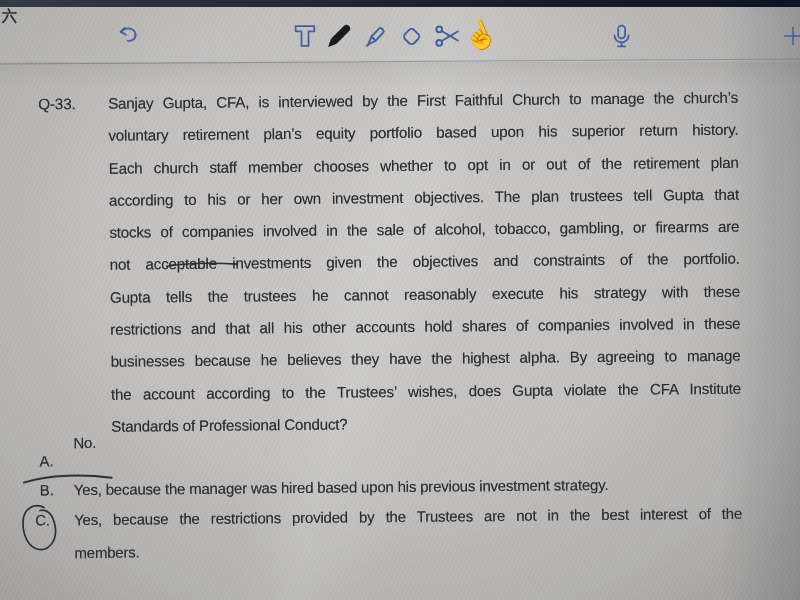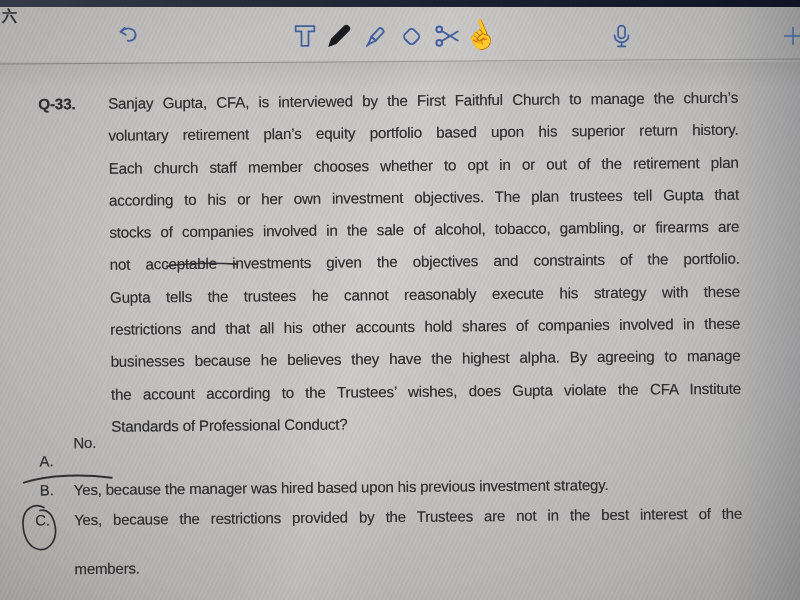--- a/index.html
+++ b/index.html
@@ -21,21 +21,21 @@
   .tool{position:absolute;top:6px;width:30px;height:32px;display:flex;align-items:center;justify-content:center;cursor:pointer;}
   .tool svg{display:block;}
   .divider{position:absolute;top:61px;left:-4px;width:810px;height:1px;
     background:rgba(80,80,86,0.40);transform:rotate(-0.35deg);}
   .page-shade{position:absolute;top:62px;left:0;width:800px;height:26px;
     background:linear-gradient(rgba(0,0,0,0.05),rgba(0,0,0,0));}
   .doc{position:absolute;top:0;left:0;width:800px;height:600px;
     transform:rotate(-0.55deg);transform-origin:400px 300px;
     color:#2e2e31;text-shadow:0 0 0.6px rgba(46,46,50,0.55);}
   .q-label{position:absolute;left:40px;top:85px;height:32.3px;line-height:32.3px;
-    font-weight:bold;font-size:15.4px;letter-spacing:-0.2px;}
+    font-weight:normal;font-size:15.4px;letter-spacing:-0.2px;}
   .q-par{position:absolute;left:110px;top:85px;width:630px;font-size:15.2px;letter-spacing:-0.2px;}
   .q-line{height:32.3px;line-height:32.3px;white-space:nowrap;
     text-align:justify;text-align-last:justify;}
   .q-line.last{text-align:left;text-align-last:left;}
   .opt-letter{position:absolute;left:38px;font-size:15px;letter-spacing:-0.2px;line-height:21px;}
   .opt-text{position:absolute;left:72px;font-size:15px;letter-spacing:-0.2px;line-height:21px;white-space:nowrap;}
   .opt-text.justify{width:668px;text-align:justify;text-align-last:justify;}
   .ann{position:absolute;top:0;left:0;pointer-events:none;}
   .finger-glyph{font-size:27px;color:#40609f;display:inline-block;transform:rotate(-22deg);line-height:1;}
 </style>
@@ -156,21 +156,21 @@
   </div>
 
   <div>
     <span class="opt-letter" style="top:476px;">B.</span>
     <span class="opt-text" style="top:476px;">Yes, because the manager was hired based upon his previous investment strategy.</span>
   </div>
 
   <div>
     <span class="opt-letter" style="top:506px;left:33px;">C.</span>
     <span class="opt-text justify" style="top:506px;">Yes, because the restrictions provided by the Trustees are not in the best interest of the</span>
-    <span class="opt-text" style="top:539px;margin-top:16px;">members.</span>
+    <span class="opt-text" style="top:539px;">members.</span>
   </div>
 
   <svg class="ann" width="800" height="600" viewBox="0 0 800 600">
     <path d="M167 264 C190 260.5 215 261 238 262.5" fill="none" stroke="#2f2f33" stroke-width="1.7" stroke-linecap="round"></path>
     <path d="M22 479 C48 471 82 471 110 475" fill="none" stroke="#2f2f33" stroke-width="1.9" stroke-linecap="round"></path>
     <path d="M42 504 C32 499 22 505 21 517 C20 531 26 545 37 546 C48 547 55 536 53 523 C51 511 45 505 38 507" fill="none" stroke="#2f2f33" stroke-width="1.7" stroke-linecap="round"></path>
   </svg>
 
 </div>
 

